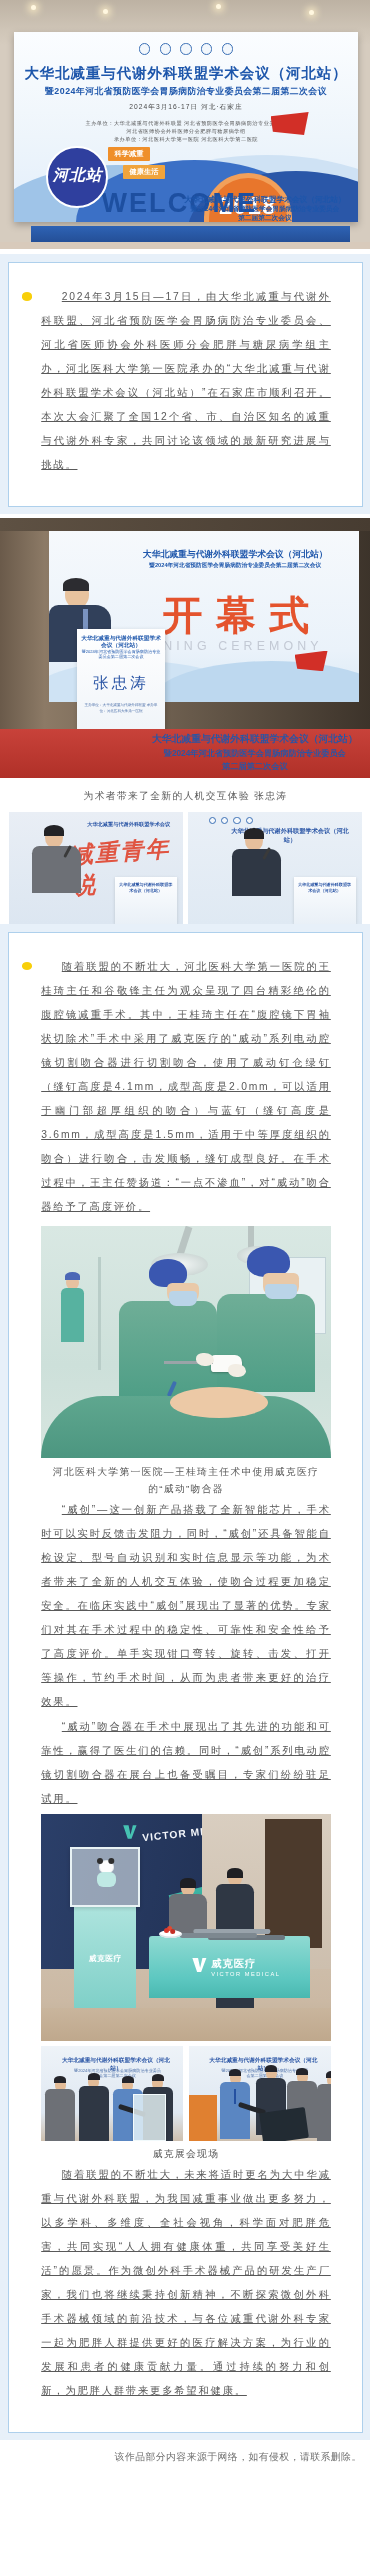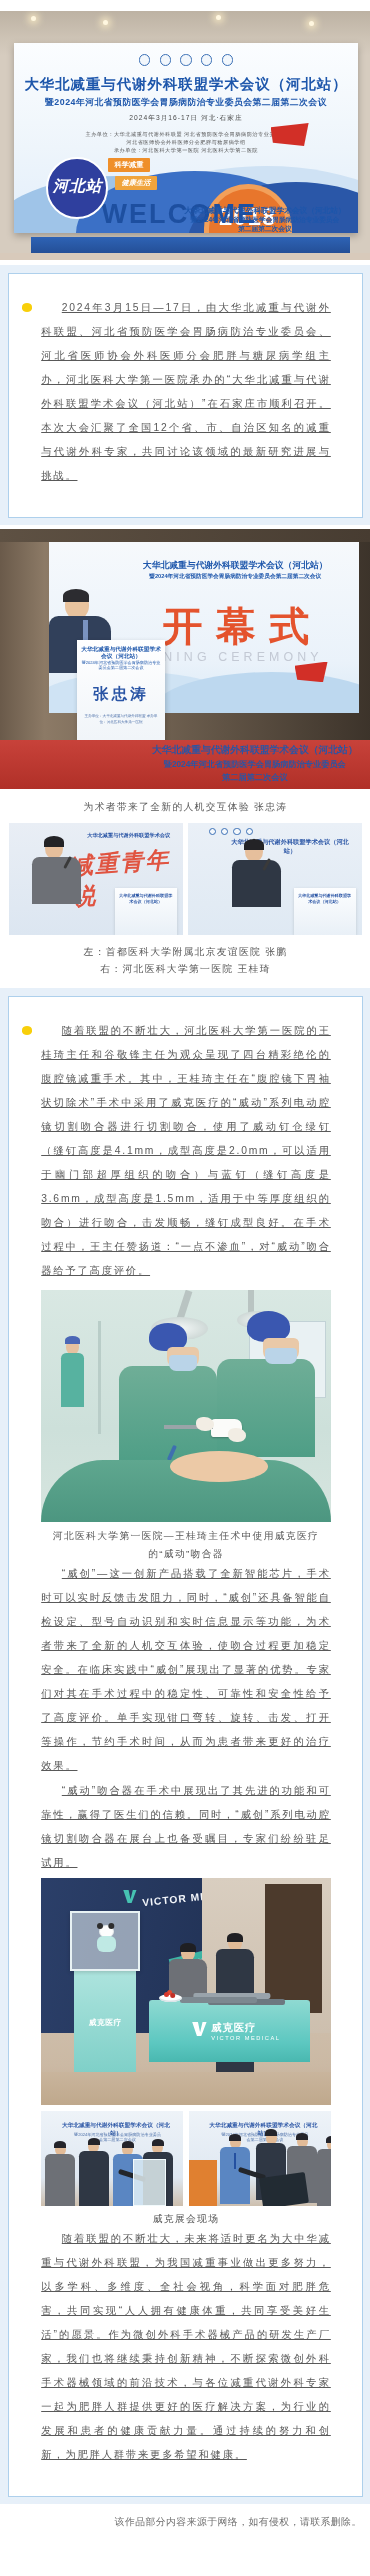--- a/index.html
+++ b/index.html
@@ -1,17 +1,17 @@
 <!DOCTYPE html>
 <html style="font-size:8.2px"><head>
 <meta charset="utf-8">
 <style>
   * { margin:0; padding:0; box-sizing:border-box; }
   body { font-family:"Liberation Sans","DejaVu Sans",sans-serif; background:#ffffff; }
-  .page { width:371px; margin:11px auto; background:#ffffff; overflow:hidden; }
+  .page { width:371px; margin:0 auto; background:#ffffff; overflow:hidden; }
 
   
   .band { background:#e7f0f9; padding:8.2px 8.2px 7.2px 8.2px; }
   .card { background:#ffffff; border:1px solid #aed0ec; position:relative; padding:21.6px 31px 29px 32px; }
   .card p { font-size:10.3px; line-height:24px; letter-spacing:1.8px; color:#595959; text-align:justify; text-indent:2em;text-decoration:underline; }
   .card p + p { margin-top:1px; }
   .bullet { position:absolute; left:12.4px; top:29px; width:10.8px; height:8.2px; border-radius:50%; background:#f8cf0a; }
   .caption { font-size:9.8px; color:#595959; letter-spacing:1.3px; text-align:center; line-height:17.5px; }
   .caption-block { padding:9.3px 10.3px 7.2px 10.3px; background:#fff; }
   .figure { position:relative; overflow:hidden; }
@@ -32,42 +32,42 @@
   .hill.mid { width:268px; height:134px; background:#9fc4e8; bottom:-77px; left:-31px; }
   .hill.deep { width:237px; height:124px; background:#3b70c6; bottom:-62px; left:62px; }
   .hill.deep2 { width:216px; height:118px; background:#2a57a8; bottom:-67px; right:-46px; }
   .arch { position:absolute; right:66px; bottom:0; width:88px; height:49px; border-radius:88px 88px 0 0; background:#e8762c; border:5.2px solid #f2a05a; border-bottom:none; }
   .arch-num { position:absolute; width:100%; text-align:center; bottom:2.1px; color:#fff; font-weight:bold; font-size:24px; letter-spacing:1px; }
   .welcome { position:absolute; left:87px; bottom:3.1px; color:#1d4fa0; font-weight:bold; font-size:27px; letter-spacing:2.1px; }
   .station-circle { position:absolute; left:32px; bottom:14.4px; width:62px; height:62px; border-radius:50%; background:#2f3f9e; border:2.1px solid #fff; color:#fff; }
   .station-circle span { position:absolute; left:0; right:0; top:17.5px; text-align:center; font-size:15.5px; font-weight:bold; font-style:italic; letter-spacing:1px; }
   .pill { position:absolute; color:#fff; font-weight:bold; font-size:7.2px; padding:2.1px 6.2px; border-radius:1px; }
   .pill.p1 { left:94px; bottom:61px; background:#ef8f2a; }
-  .pill.p2 { left:101px; bottom:43px; background:#f0a43c;font-style:italic; }
+  .pill.p2 { left:109px; bottom:43px; background:#f0a43c; }
   .flag { position:absolute; right:49px; top:80px; width:38px; height:23px; background:#d22f27; clip-path:polygon(0 18%,100% 0,88% 100%,6% 86%); }
   .hero-overlay { position:absolute; right:5.2px; bottom:-1px; width:175px; text-align:center; color:#1d56ab; font-weight:bold; }
   .hero-overlay .l1 { font-size:7.7px; }
   .hero-overlay .l2 { font-size:6.7px; }
   .hero-base { position:absolute; left:31px; right:20.6px; bottom:7.2px; height:15.5px; background:linear-gradient(#2e63b5,#244f97); }
   .hero-floor { position:absolute; left:0; right:0; bottom:0; height:7.2px; background:#d8cabb; }
 
   
   .photo2 { height:260px; position:relative; background:linear-gradient(90deg,#6a5a4a,#8c7a66 12%,#3c332a 100%); }
   .p2-screen { position:absolute; left:49px; top:13.4px; right:12.4px; height:171px; background:linear-gradient(#f6f9fc,#eaf2fa 70%,#d9e9f6); overflow:hidden; }
   .p2-screen .t1 { position:absolute; top:17.5px; right:12.4px; width:222px; text-align:center; color:#1d56ab; font-weight:bold; font-size:8.8px; }
   .p2-screen .t2 { position:absolute; top:31px; right:12.4px; width:222px; text-align:center; color:#1d56ab; font-size:5.7px; font-weight:bold; }
   .p2-big { position:absolute; top:57px; right:36px; color:#e4532d; font-size:40px; font-weight:bold; letter-spacing:13.4px; }
   .p2-en { position:absolute; top:108px; right:36px; color:#c3c9d4; font-size:12.4px; letter-spacing:4.1px; }
   .p2-hill1 { position:absolute; bottom:-31px; left:-20.6px; width:216px; height:72px; border-radius:50%; background:#cfe3f4; }
   .p2-hill2 { position:absolute; bottom:-36px; right:-31px; width:237px; height:77px; border-radius:50%; background:#bdd8ef; }
   .p2-flag { position:absolute; right:31px; bottom:31px; width:33px; height:20.6px; background:#d22f27; clip-path:polygon(0 20%,100% 0,86% 100%,8% 88%); }
   .podium { position:absolute; left:77px; top:111px; width:88px; height:118px; background:linear-gradient(#ffffff,#eef3f8); box-shadow:1px 2.1px 5.2px rgba(0,0,0,.2); }
   .podium .pt { margin-top:6.2px; text-align:center; color:#1d56ab; font-weight:bold; font-size:5.7px; line-height:7.2px; padding:0 3.1px; }
   .podium .ps { text-align:center; color:#1d56ab; font-size:4.1px; padding:0 4.1px; }
-  .podium .name { margin-top:13.4px; text-align:center; color:#2a55a5; font-weight:bold; font-size:15.5px; letter-spacing:3.1px; }
+  .podium .name { margin-top:13.4px; text-align:center; color:#2a55a5; font-weight:normal; font-size:15.5px; letter-spacing:3.1px; }
   .podium .mini { margin-top:9.3px; text-align:center; color:#4a6ea8; font-size:3.6px; line-height:5.7px; padding:0 7.2px; }
   .speaker { position:absolute; left:49px; top:62px; }
   .speaker .head { width:24px; height:28px; border-radius:50% 50% 46% 46%; background:#e8c39e; margin-left:15.5px; }
   .speaker .hair { position:absolute; top:-2.1px; left:14.4px; width:26px; height:13.4px; border-radius:50% 50% 0 0; background:#2c2c30; }
   .speaker .body { width:62px; height:57px; border-radius:9.3px 15.5px 0 0; background:#31405a; margin-top:-3.1px; }
   .speaker .tie { position:absolute; top:29px; left:34px; width:5.2px; height:24px; background:#7a93c0; }
   .p2-floor { position:absolute; left:0; right:0; bottom:0; height:49px; background:linear-gradient(#c8423a,#b03028); }
   .p2-overlay { position:absolute; right:8.2px; bottom:4.1px; width:216px; text-align:center; color:#2a55a5; font-weight:bold; }
   .p2-overlay .l1 { font-size:9.8px; line-height:15.5px; }
   .p2-overlay .l2 { font-size:8.2px; line-height:13.4px; }
@@ -296,24 +296,20 @@
         <div class="head"></div>
         <div class="torso suit-dark"></div>
         <div class="mic" style="left:19.6px;top:16.5px"></div>
       </div>
       <div class="mini-podium">
         <div class="l">大华北减重与代谢外科联盟学术会议（河北站）</div>
       </div>
     </div>
   </section>
 
-  <div class="pair-caps">
-    <div class="caption">左：首都医科大学附属北京友谊医院 张鹏</div>
-    <div class="caption">右：河北医科大学第一医院 王桂琦</div>
-  </div>
 
   <section class="band">
     <div class="card">
       <span class="bullet"></span>
       <p>随着联盟的不断壮大，河北医科大学第一医院的王桂琦主任和谷敬锋主任为观众呈现了四台精彩绝伦的腹腔镜减重手术。其中，王桂琦主任在“腹腔镜下胃袖状切除术”手术中采用了威克医疗的“威动”系列电动腔镜切割吻合器进行切割吻合，使用了威动钉仓绿钉（缝钉高度是4.1mm，成型高度是2.0mm，可以适用于幽门部超厚组织的吻合）与蓝钉（缝钉高度是3.6mm，成型高度是1.5mm，适用于中等厚度组织的吻合）进行吻合，击发顺畅，缝钉成型良好。在手术过程中，王主任赞扬道：“一点不渗血”，对“威动”吻合器给予了高度评价。</p>
 
       <div class="figure surgery">
         <div class="doorline"></div>
         <div class="or-light-arm arm1"></div>
         <div class="or-light-arm arm2"></div>

